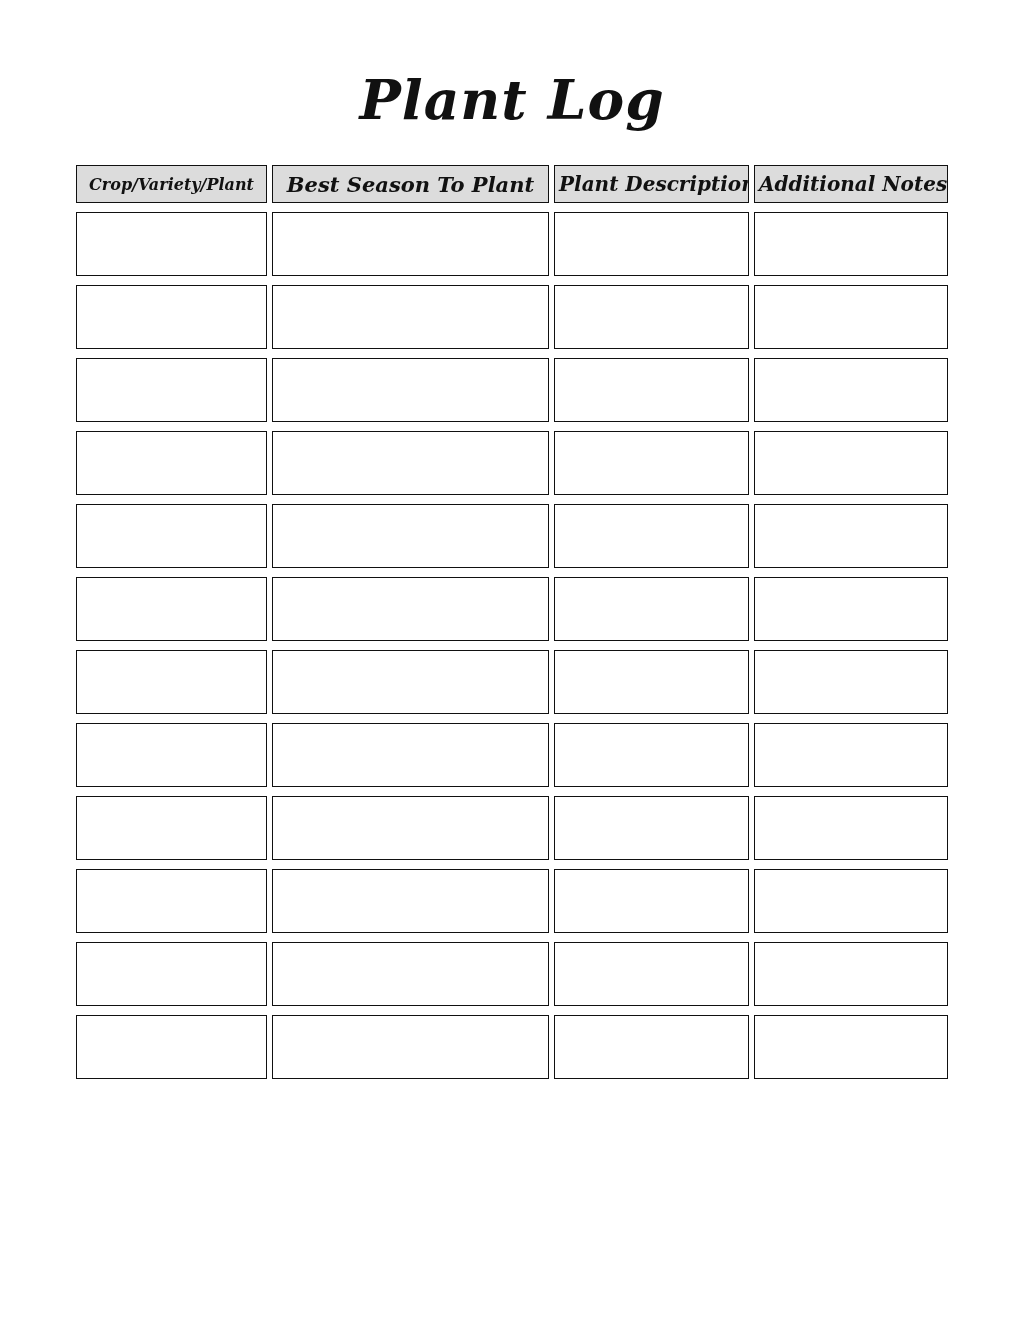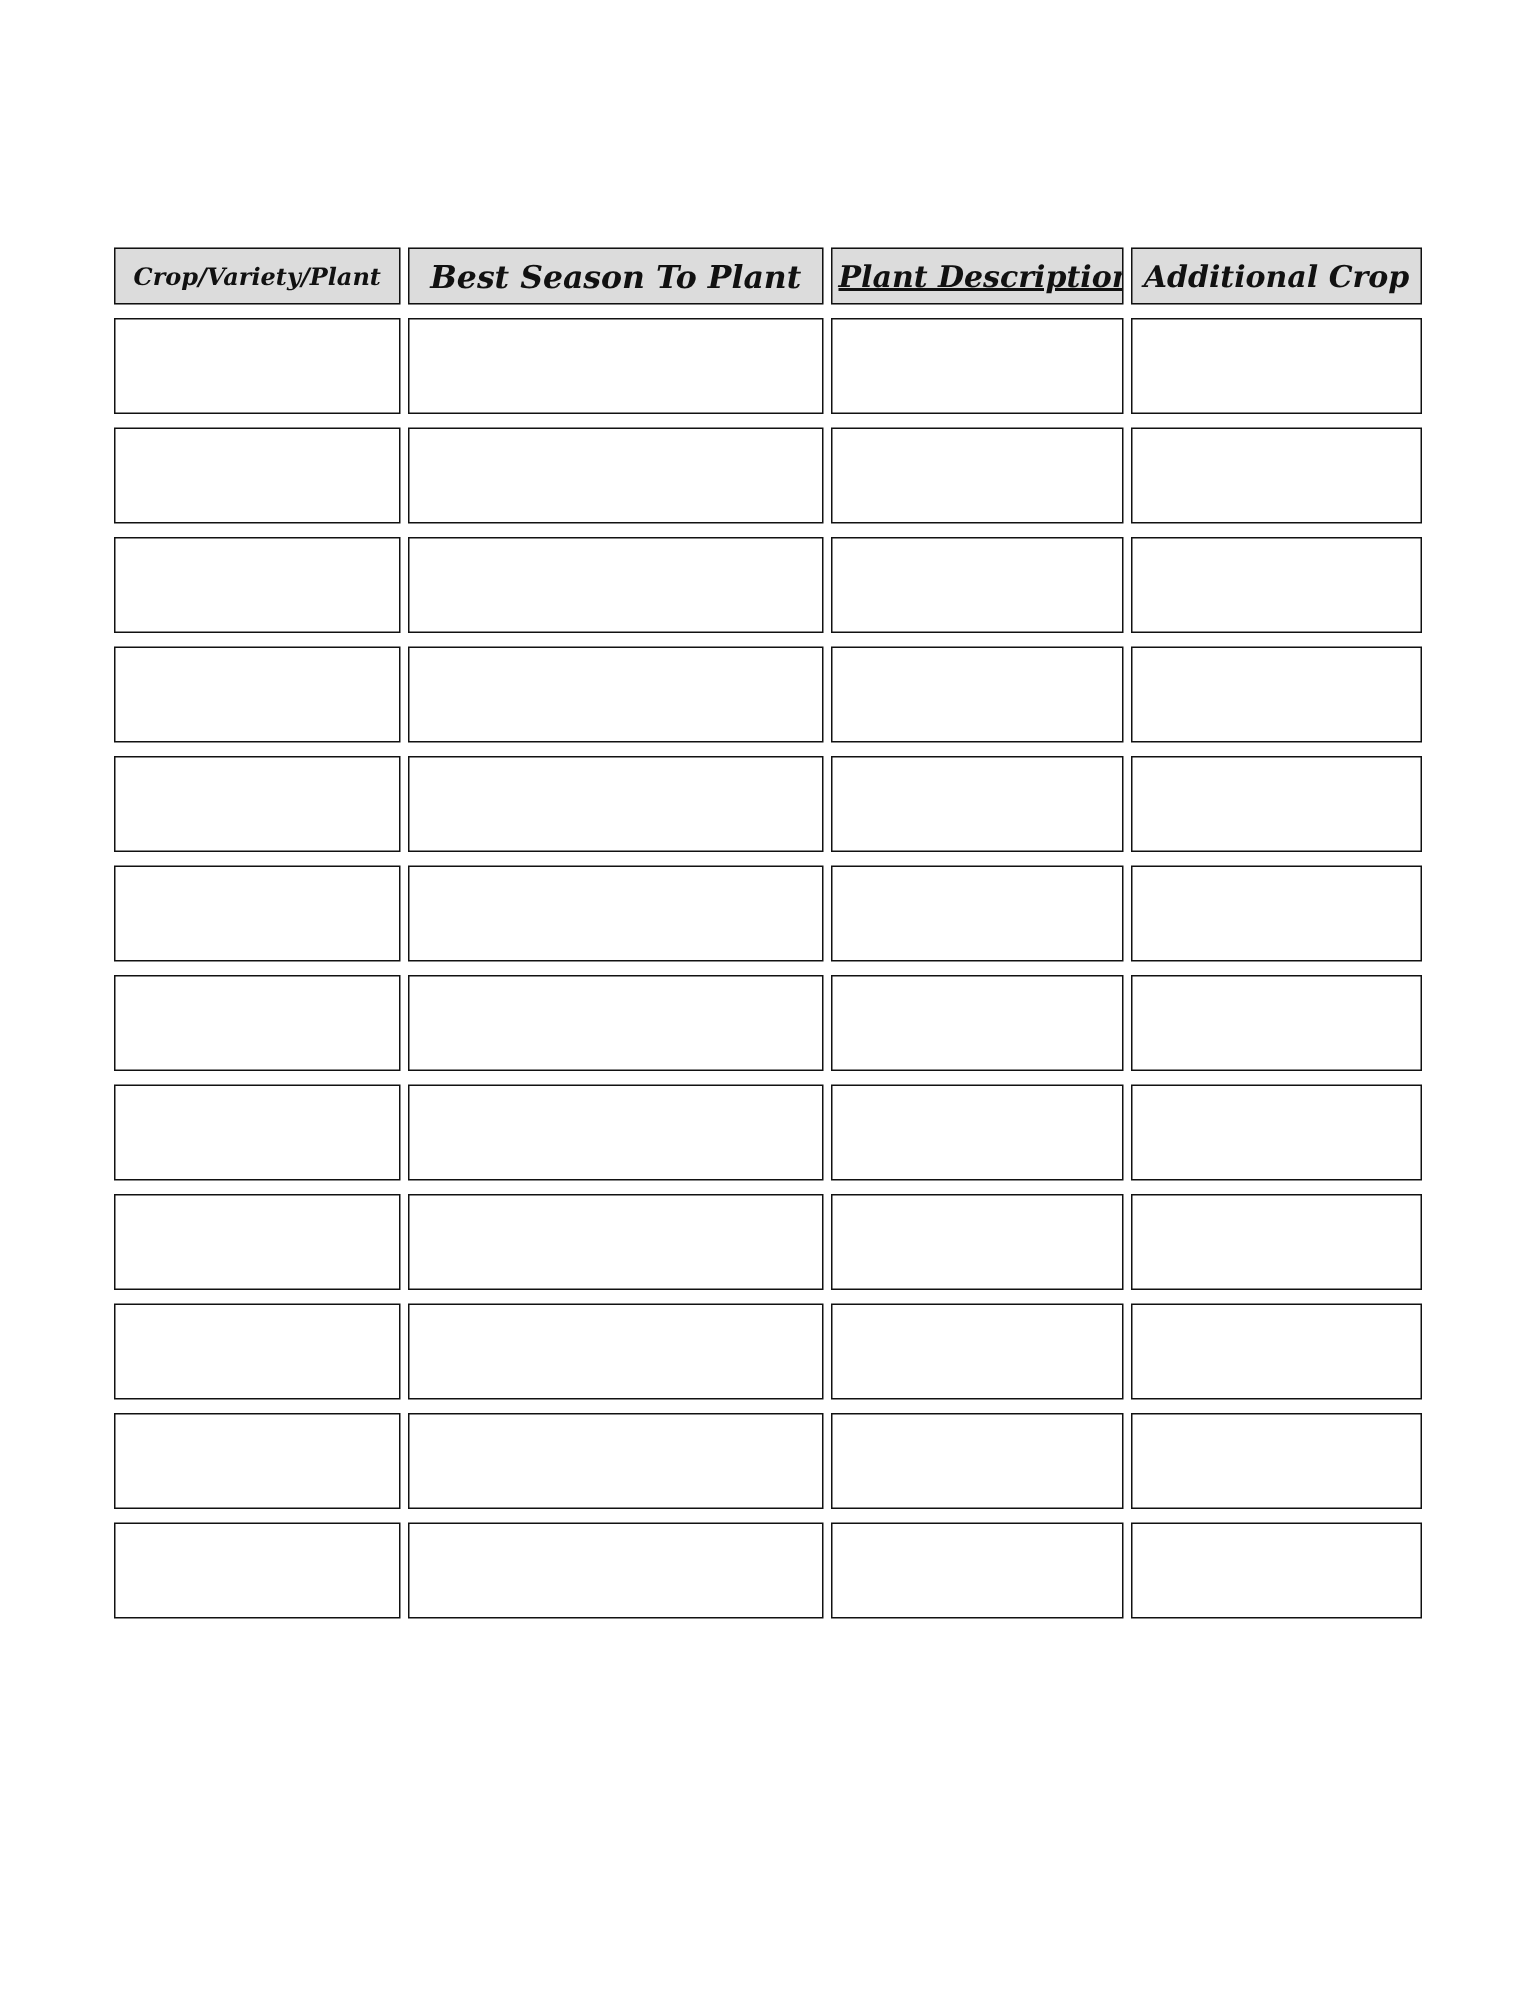--- a/index.html
+++ b/index.html
@@ -57,21 +57,21 @@
     font-weight: bold;
     color: #111111;
     text-align: center;
     vertical-align: middle;
     padding: 0 4px;
     white-space: nowrap;
     overflow: hidden;
   }
   table.log thead th.c0 { font-size: 16px; }
   table.log thead th.c1 { font-size: 21px; }
-  table.log thead th.c2 { font-size: 20px; text-decoration: underline; }
+  table.log thead th.c2 { font-size: 20px; }
   table.log thead th.c3 { font-size: 20px; }
 
   table.log tbody td {
     background: #ffffff;
     border: 1px solid #111111;
     height: 62px;
     padding: 0;
     vertical-align: top;
   }
   col.c0 { width: 191px; }
@@ -82,35 +82,36 @@
     display: block;
     width: 100%;
     height: 100%;
   }
 </style>
 </head>
 <body>
 
 <div class="page">
 
+  <div class="title">Plant Log</div>
 
   <div class="table-wrap">
     <table class="log">
       <colgroup>
         <col class="c0">
         <col class="c1">
         <col class="c2">
         <col class="c3">
       </colgroup>
       <thead>
         <tr>
           <th class="c0">Crop/Variety/Plant</th>
           <th class="c1">Best Season To Plant</th>
           <th class="c2">Plant Description</th>
-          <th class="c3">Additional Crop</th>
+          <th class="c3">Additional Notes</th>
         </tr>
       </thead>
       <tbody id="log-body">
           <tr>
             <td class="c0">
               <span class="cellline"></span>
             </td>
             <td class="c1">
               <span class="cellline"></span>
             </td>

